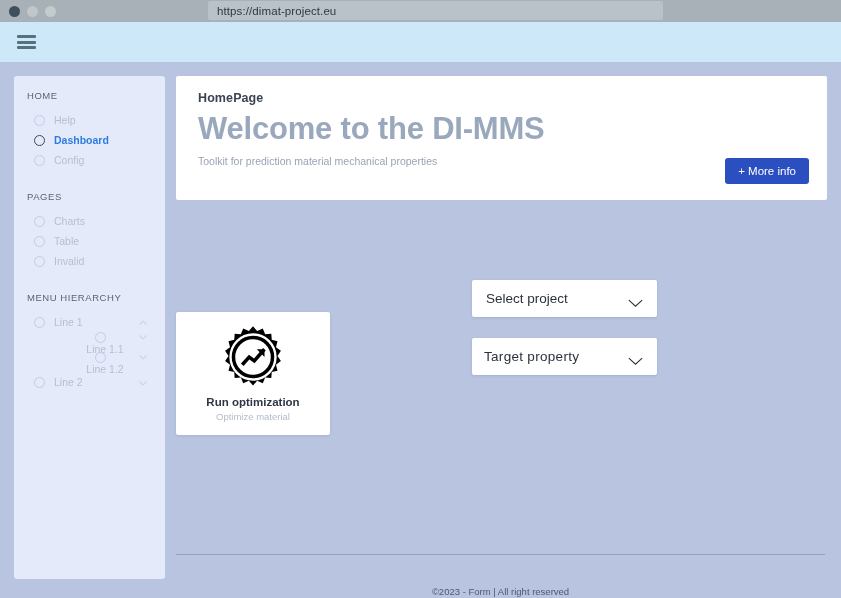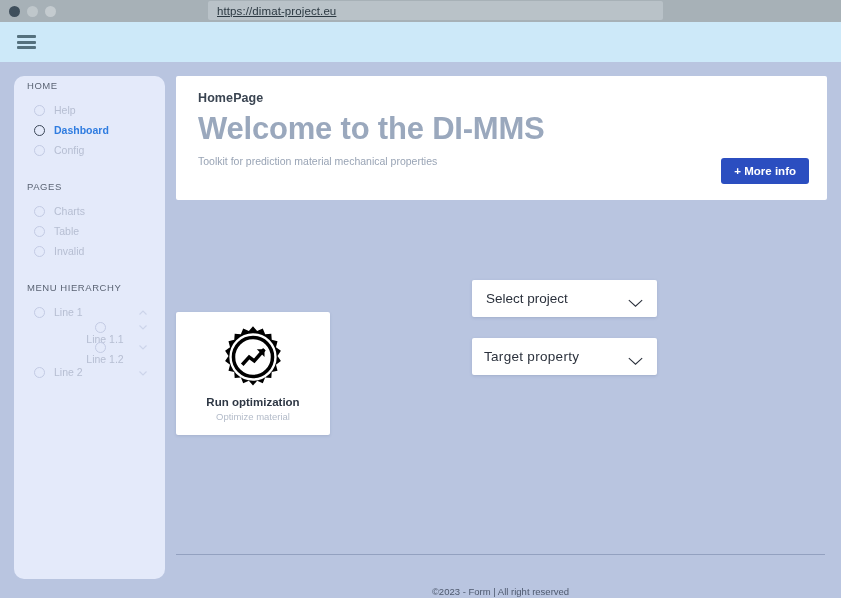--- a/index.html
+++ b/index.html
@@ -46,21 +46,20 @@
     height: 19px;
     background: #b9c2c8;
     border-radius: 2px;
     display: flex;
     align-items: center;
     font-size: 11.5px;
     color: #2c3942;
     padding-left: 9px;
     box-sizing: border-box;
     letter-spacing: 0.1px;
-    text-decoration: underline;
   }
 
   
   #app-navbar {
     height: 40px;
     background: #cde9f9;
     display: flex;
     align-items: center;
     padding-left: 17px;
     box-sizing: border-box;
@@ -88,22 +87,22 @@
     box-sizing: border-box;
     display: flex;
     gap: 11px;
   }
 
   
   #sidebar {
     width: 151px;
     flex: 0 0 151px;
     background: #e4eafa;
-    border-radius: 10px;
-    padding: 4px 0 0 0;
+    border-radius: 3px;
+    padding: 14px 0 0 0;
     box-sizing: border-box;
     height: 503px;
     overflow: hidden;
   }
   .nav-section-title {
     font-size: 9.5px;
     letter-spacing: 0.55px;
     color: #5b6474;
     padding: 0 0 0 13px;
     margin-bottom: 9px;
@@ -179,21 +178,21 @@
     color: #99a4b5;
     margin: 0;
   }
   #more-info-button {
     position: absolute;
     right: 18px;
     bottom: 16px;
     background: #2b4ec0;
     color: #ffffff;
     font-size: 11.5px;
-    font-weight: bold;
+    font-weight: normal;
     border: none;
     border-radius: 3px;
     padding: 7px 13px;
     cursor: pointer;
     font-family: "Liberation Sans", sans-serif;
   }
 
   
   #run-optimization-card {
     position: absolute;

